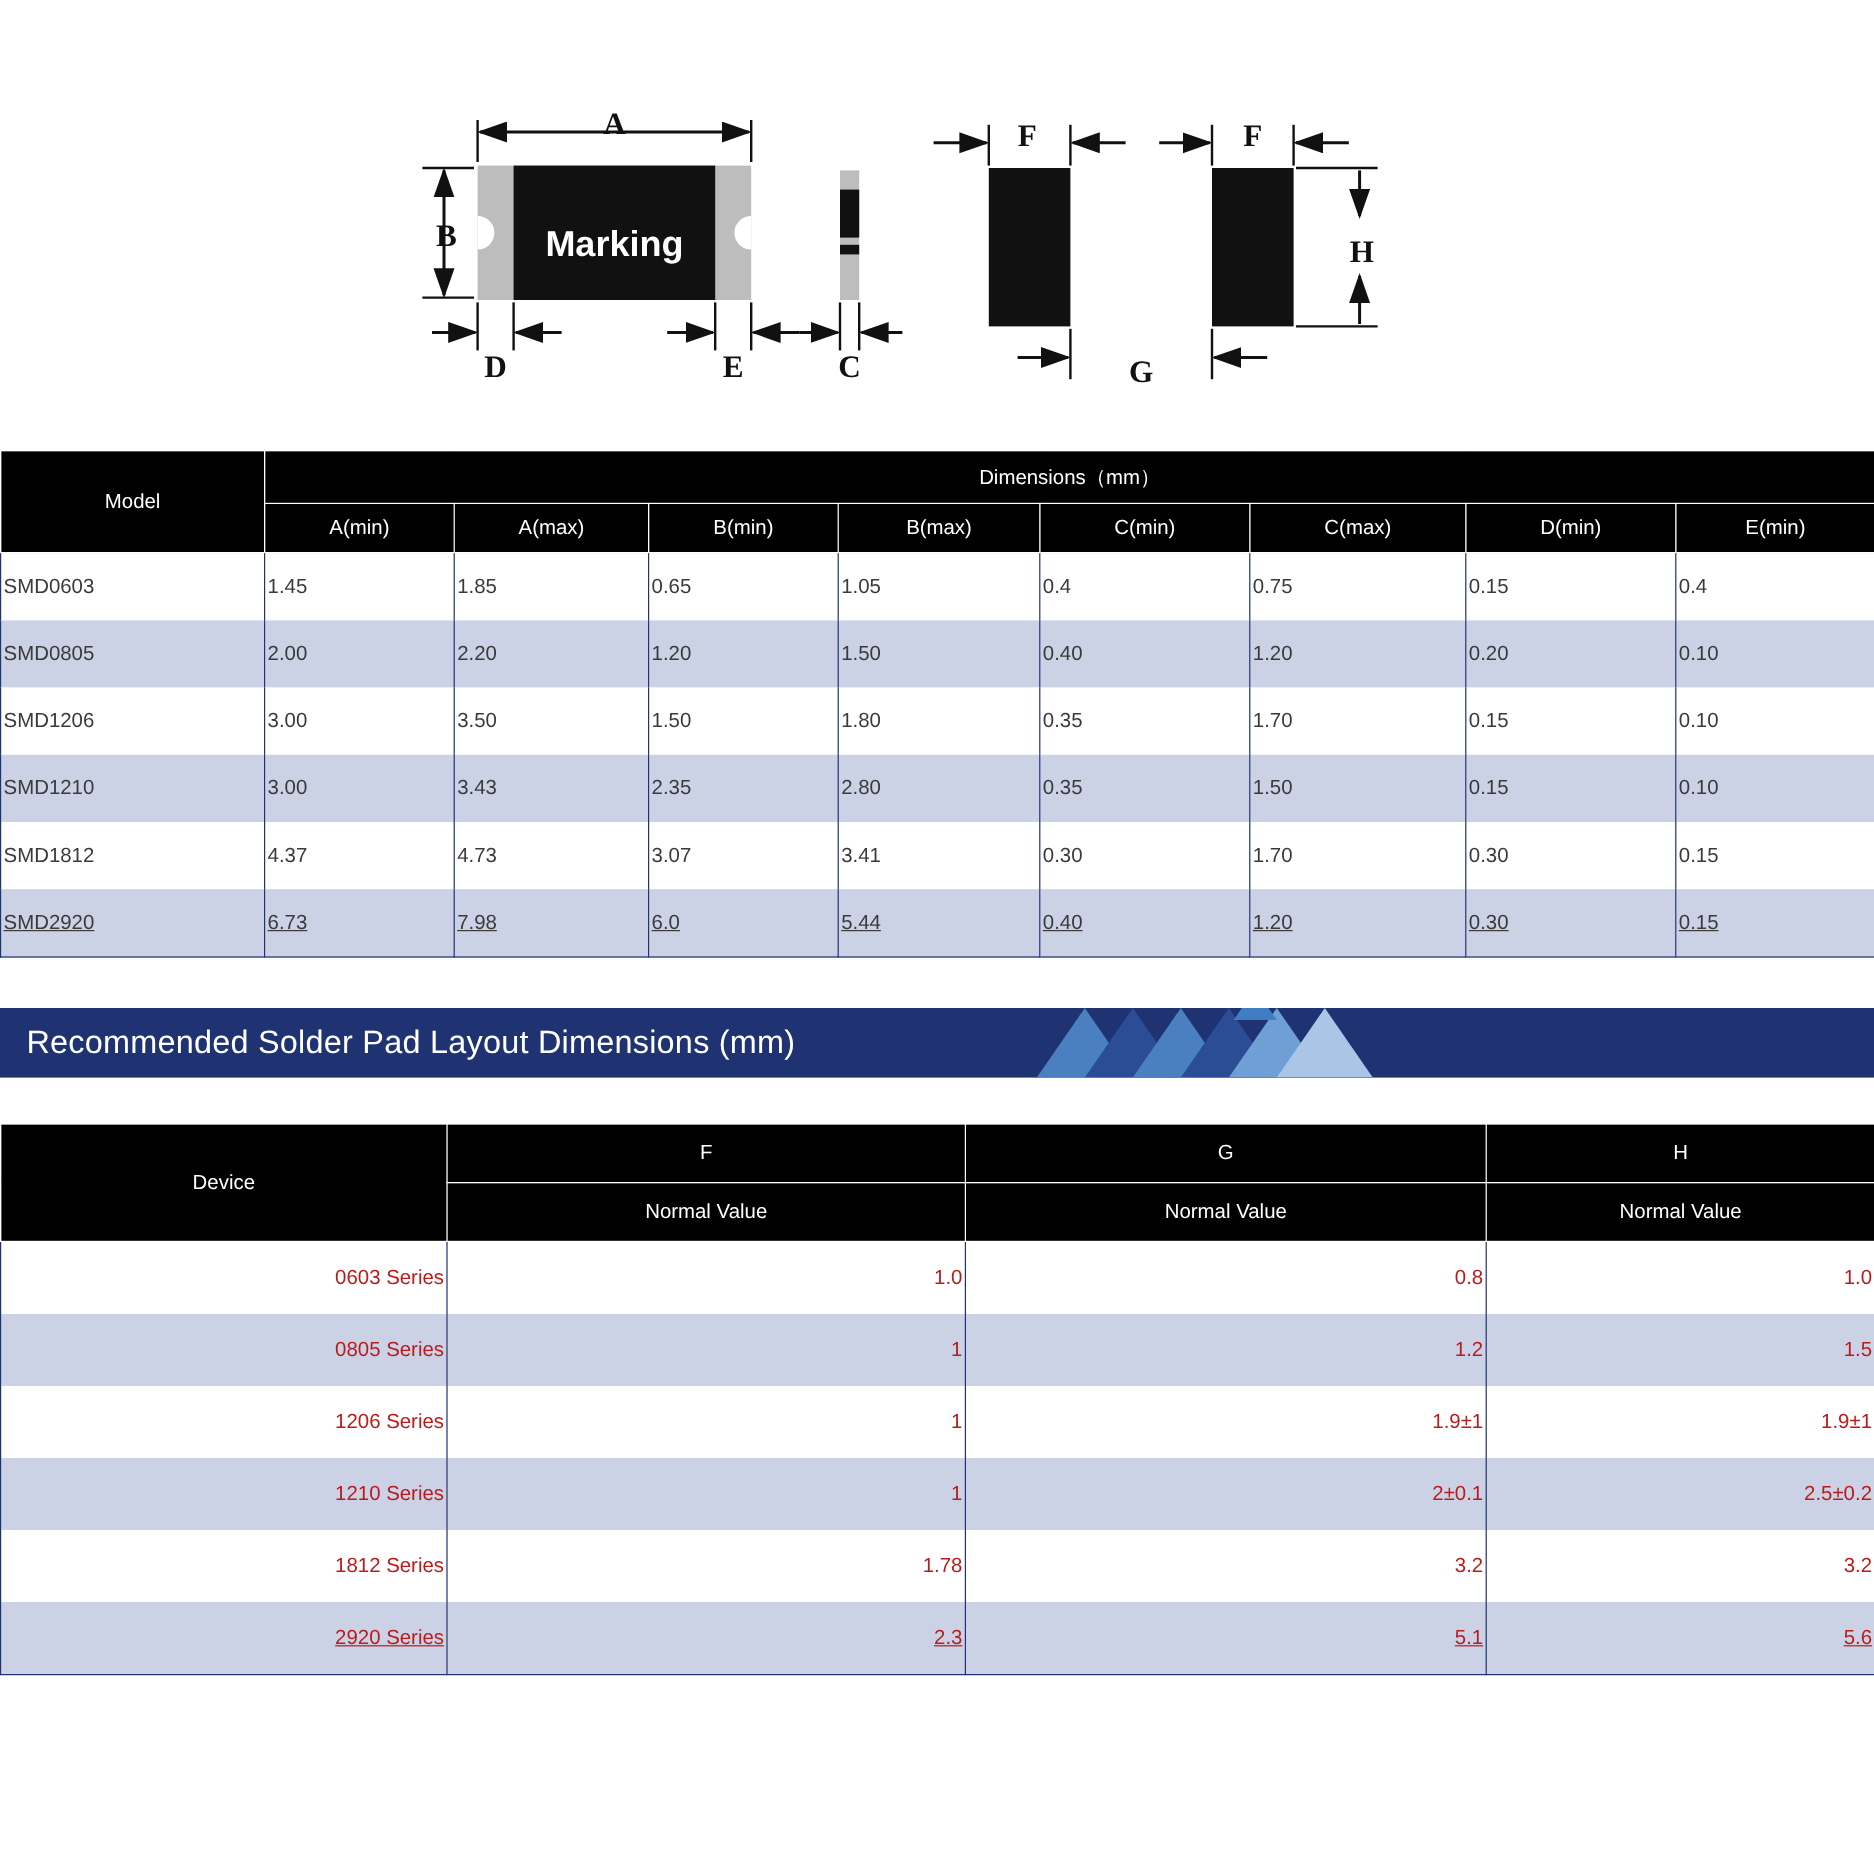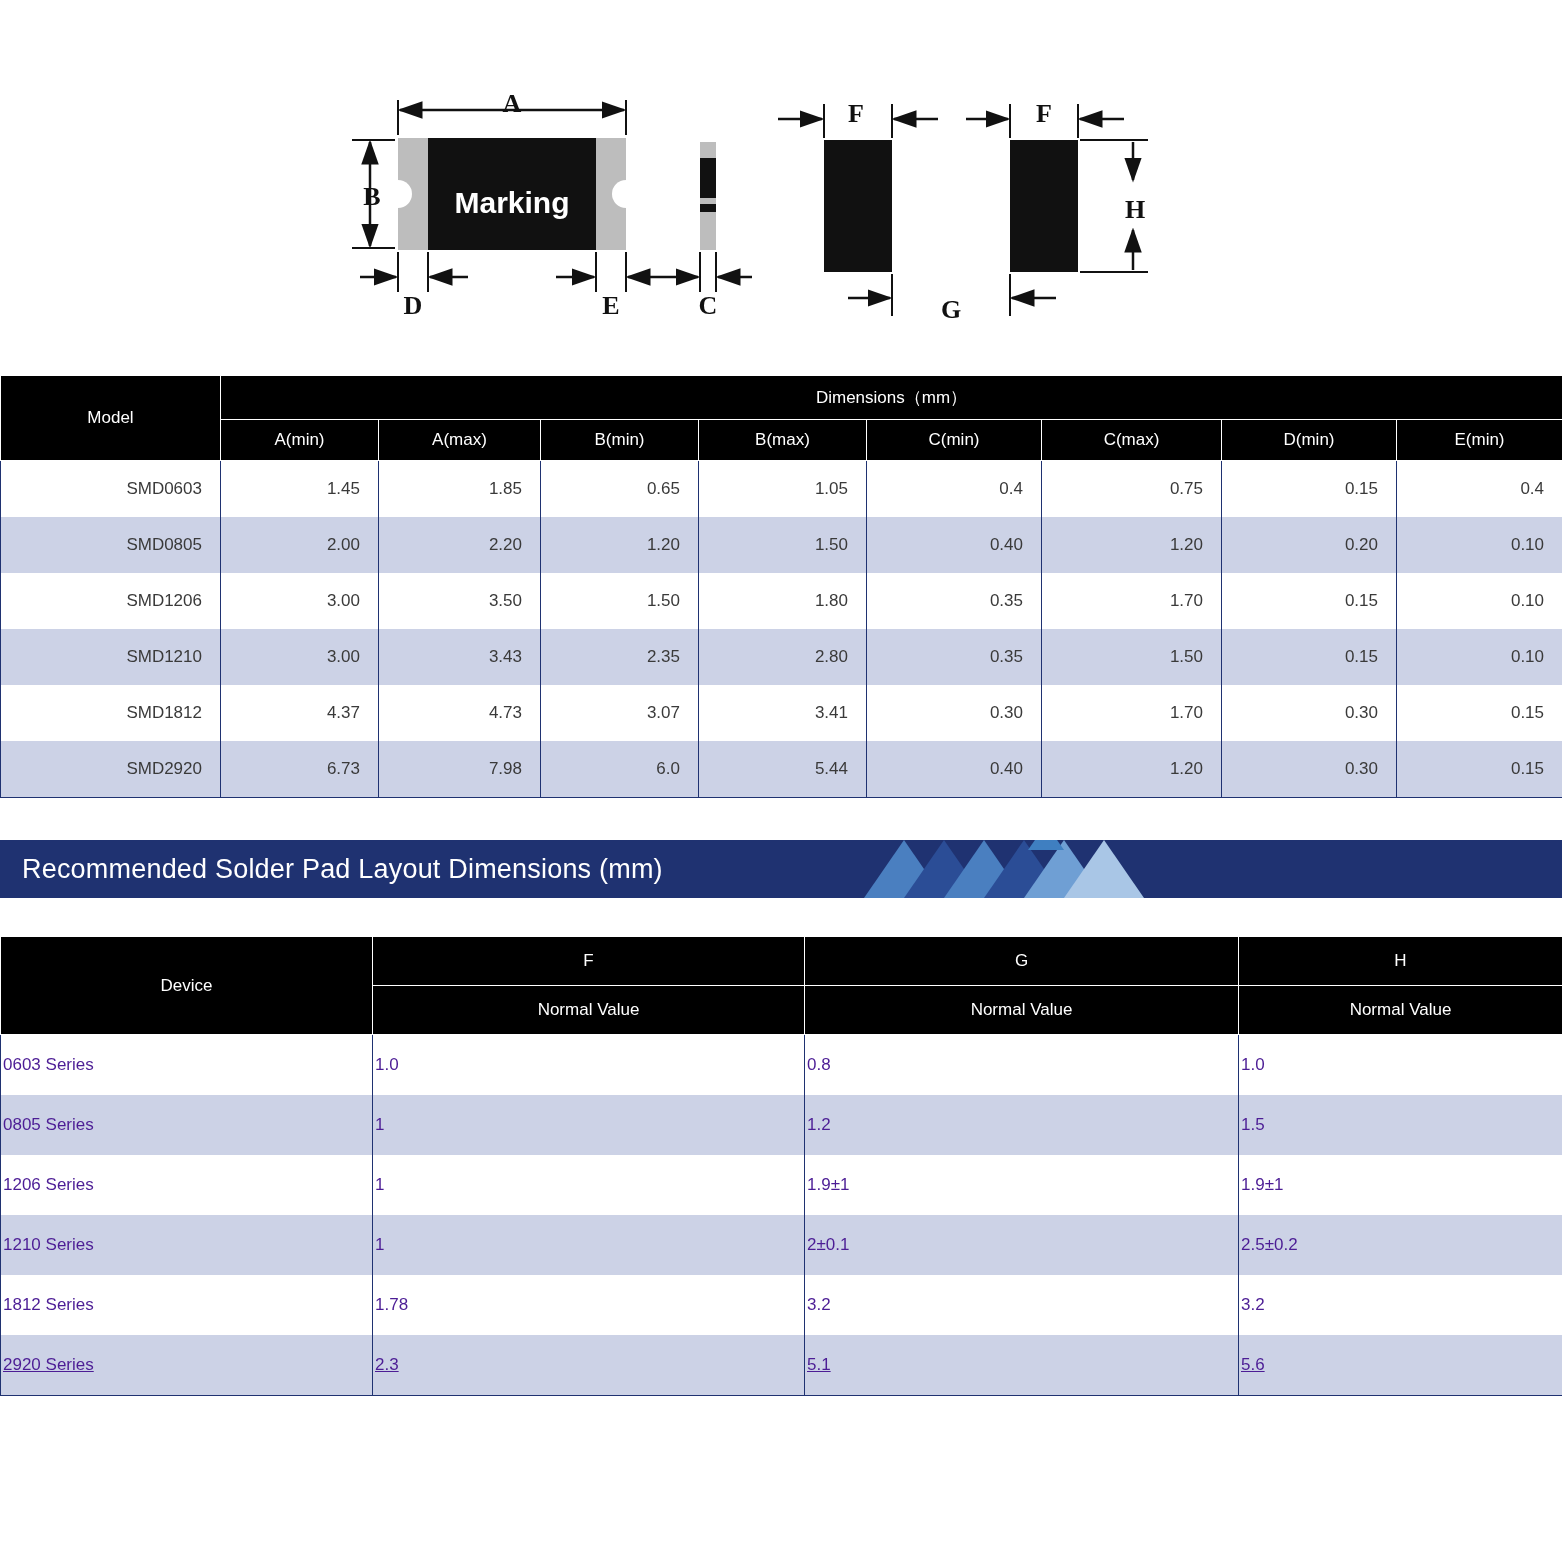--- a/index.html
+++ b/index.html
@@ -21,30 +21,30 @@
   .hdr-cell {
     background: #000000;
     color: #ffffff;
     font-size: 17px;
     font-weight: normal;
     text-align: center;
     border: 1px solid #ffffff;
     padding: 10px 2px;
   }
   .t1 td {
-    text-align: right;
+    text-align: left;
     font-size: 17px;
     color: #3a3a3a;
     border-left: 1px solid #1f3271;
     border-right: 1px solid #1f3271;
-    padding: 18px 18px;
+    padding: 18px 2px;
   }
   .t1 tbody tr:nth-child(odd) td { background: #ffffff; }
   .t1 tbody tr:nth-child(even) td { background: #ccd2e6; }
-  .t1 tbody tr:last-child td { border-bottom: 1px solid #1f3271; }
+  .t1 tbody tr:last-child td { border-bottom: 1px solid #1f3271; text-decoration: underline; }
   .t1 tbody tr:first-child td { border-top: 0; }
 
   
   .banner {
     position: relative;
     height: 58px;
     background: #1f3271;
     margin-top: 42px;
     overflow: hidden;
   }
@@ -66,23 +66,23 @@
     width: 0; height: 0;
     border-left: 18px solid transparent;
     border-right: 18px solid transparent;
     border-bottom: 26px solid #3f7fc1;
   }
 
   
   .t2 { margin-top: 38px; }
   .t2 .hdr-cell { padding: 14px 2px; }
   .t2 td {
-    text-align: left;
+    text-align: right;
     font-size: 17px;
-    color: #4c1d95;
+    color: #b91c1c;
     border-left: 1px solid #1f3271;
     border-right: 1px solid #1f3271;
     padding: 20px 2px;
   }
   .t2 tbody tr:nth-child(odd) td { background: #ffffff; }
   .t2 tbody tr:nth-child(even) td { background: #ccd2e6; }
   .t2 tbody tr:last-child td { border-bottom: 1px solid #1f3271; text-decoration: underline; }
 
   .lbl { font-family: "Liberation Serif", serif; font-weight: bold; font-size: 26px; fill: #111; }
   .marking-txt { font-family: "Liberation Sans", sans-serif; font-weight: bold; font-size: 30px; fill: #ffffff; }

